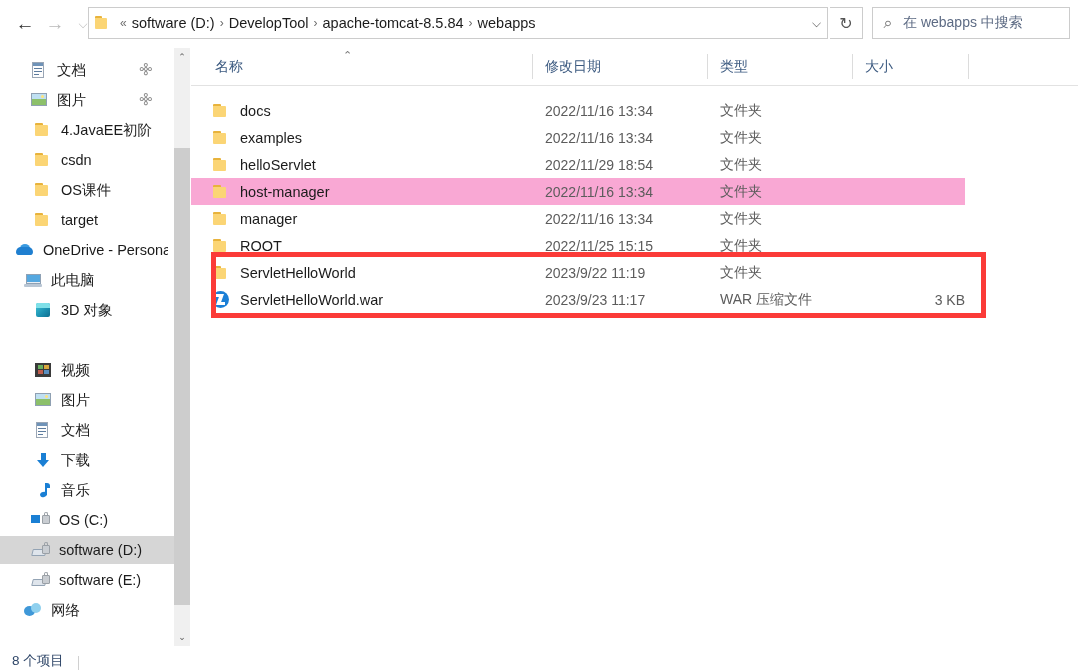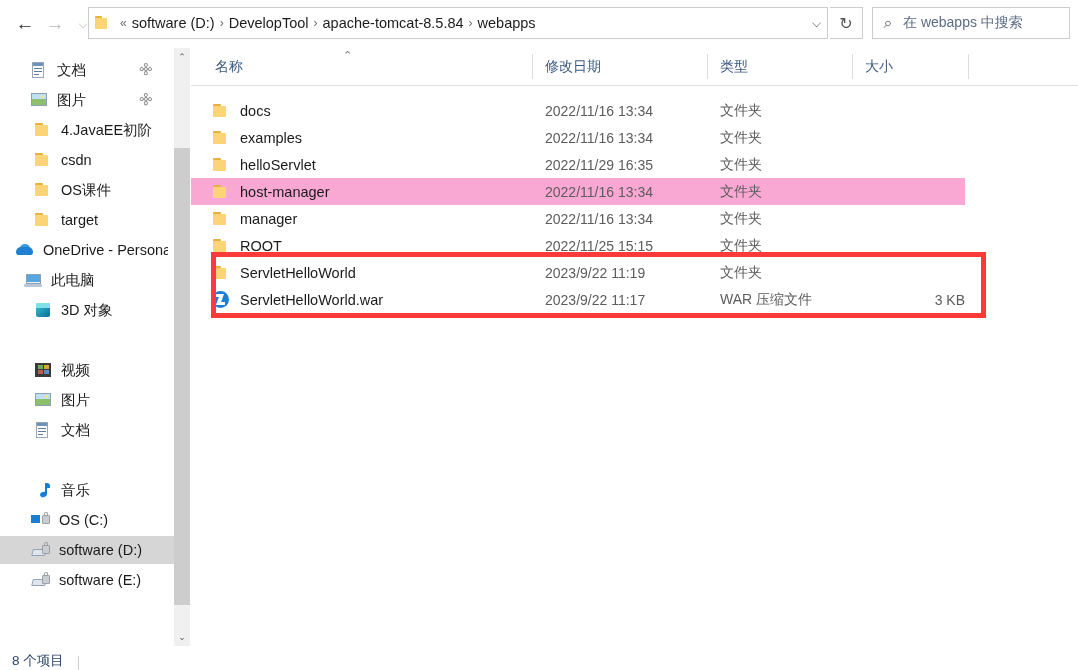--- a/index.html
+++ b/index.html
@@ -383,20 +383,28 @@
       <span style="display: inline-block; flex: 0 0 auto; width: 32px;"></span>
       <span class="nav-ico ic-doc">
         <i class="page"></i>
         <i class="hdr"></i>
         <i class="bar b2"></i>
         <i class="bar b3"></i>
         <i class="bar b4"></i>
       </span>
       <span class="nav-label">文档</span>
     </div>
+    <div class="nav-item" style="position: absolute; left: 0px; width: 174px; top: 398px;">
+      <span style="display: inline-block; flex: 0 0 auto; width: 32px;"></span>
+      <span class="nav-ico ic-dl">
+        <i class="shaft"></i>
+        <i class="head"></i>
+      </span>
+      <span class="nav-label">下载</span>
+    </div>
     <div class="nav-item" style="position: absolute; left: 0px; width: 174px; top: 428px;">
       <span style="display: inline-block; flex: 0 0 auto; width: 32px;"></span>
       <span class="nav-ico ic-mus">
         <i class="stem"></i>
         <i class="flag"></i>
         <i class="head"></i>
       </span>
       <span class="nav-label">音乐</span>
     </div>
     <div class="nav-item" style="position: absolute; left: 0px; width: 174px; top: 458px;">
@@ -418,20 +426,28 @@
       <span class="nav-label">software (D:)</span>
     </div>
     <div class="nav-item" style="position: absolute; left: 0px; width: 174px; top: 518px;">
       <span style="display: inline-block; flex: 0 0 auto; width: 30px;"></span>
       <span class="nav-ico ic-drv">
         <i class="body"></i>
         <i class="sh"></i>
         <i class="lock"></i>
       </span>
       <span class="nav-label">software (E:)</span>
+    </div>
+    <div class="nav-item" style="position: absolute; left: 0px; width: 174px; top: 548px;">
+      <span style="display: inline-block; flex: 0 0 auto; width: 22px;"></span>
+      <span class="nav-ico ic-net">
+        <i class="g1"></i>
+        <i class="g2"></i>
+      </span>
+      <span class="nav-label">网络</span>
     </div>
   </div>
 <div id="nav-scroll">
   <div class="arrow">⌃</div>
   <div id="nav-thumb"></div>
   <div class="arrow bottom">⌄</div>
 </div>
 <div id="nav-divider"></div>
 
 <div id="filepane">
@@ -465,21 +481,21 @@
       <span class="cell-date">2022/11/16 13:34</span>
       <span class="cell-type">文件夹</span>
       <span class="cell-size"></span>
     </div>
     <div class="row" style="top: 103px;">
       <span class="row-ico ic-folder">
         <i class="tab"></i>
         <i class="body"></i>
       </span>
       <span class="cell-name">helloServlet</span>
-      <span class="cell-date">2022/11/29 16:35</span>
+      <span class="cell-date">2022/11/29 18:54</span>
       <span class="cell-type">文件夹</span>
       <span class="cell-size"></span>
     </div>
     <div class="row hover" style="top: 130px;">
       <span class="row-ico ic-folder">
         <i class="tab"></i>
         <i class="body"></i>
       </span>
       <span class="cell-name">host-manager</span>
       <span class="cell-date">2022/11/16 13:34</span>
@@ -517,21 +533,21 @@
       <span class="cell-size"></span>
     </div>
     <div class="row" style="top: 238px;">
       <span class="row-ico ic-war">
         <i class="circle"></i>
         <i class="b2"></i>
         <i class="bolt"></i>
         <i class="b3"></i>
       </span>
       <span class="cell-name">ServletHelloWorld.war</span>
-      <span class="cell-date">2023/9/22 11:17</span>
+      <span class="cell-date">2023/9/23 11:17</span>
       <span class="cell-type">WAR 压缩文件</span>
       <span class="cell-size">3 KB</span>
     </div>
   </div>
 
 <div id="annotation-rect" style="border-color: rgb(251, 59, 56);"></div>
 
 <div id="statusbar">
   <span id="status-count">8 个项目</span>
   <span id="status-sep"></span>

